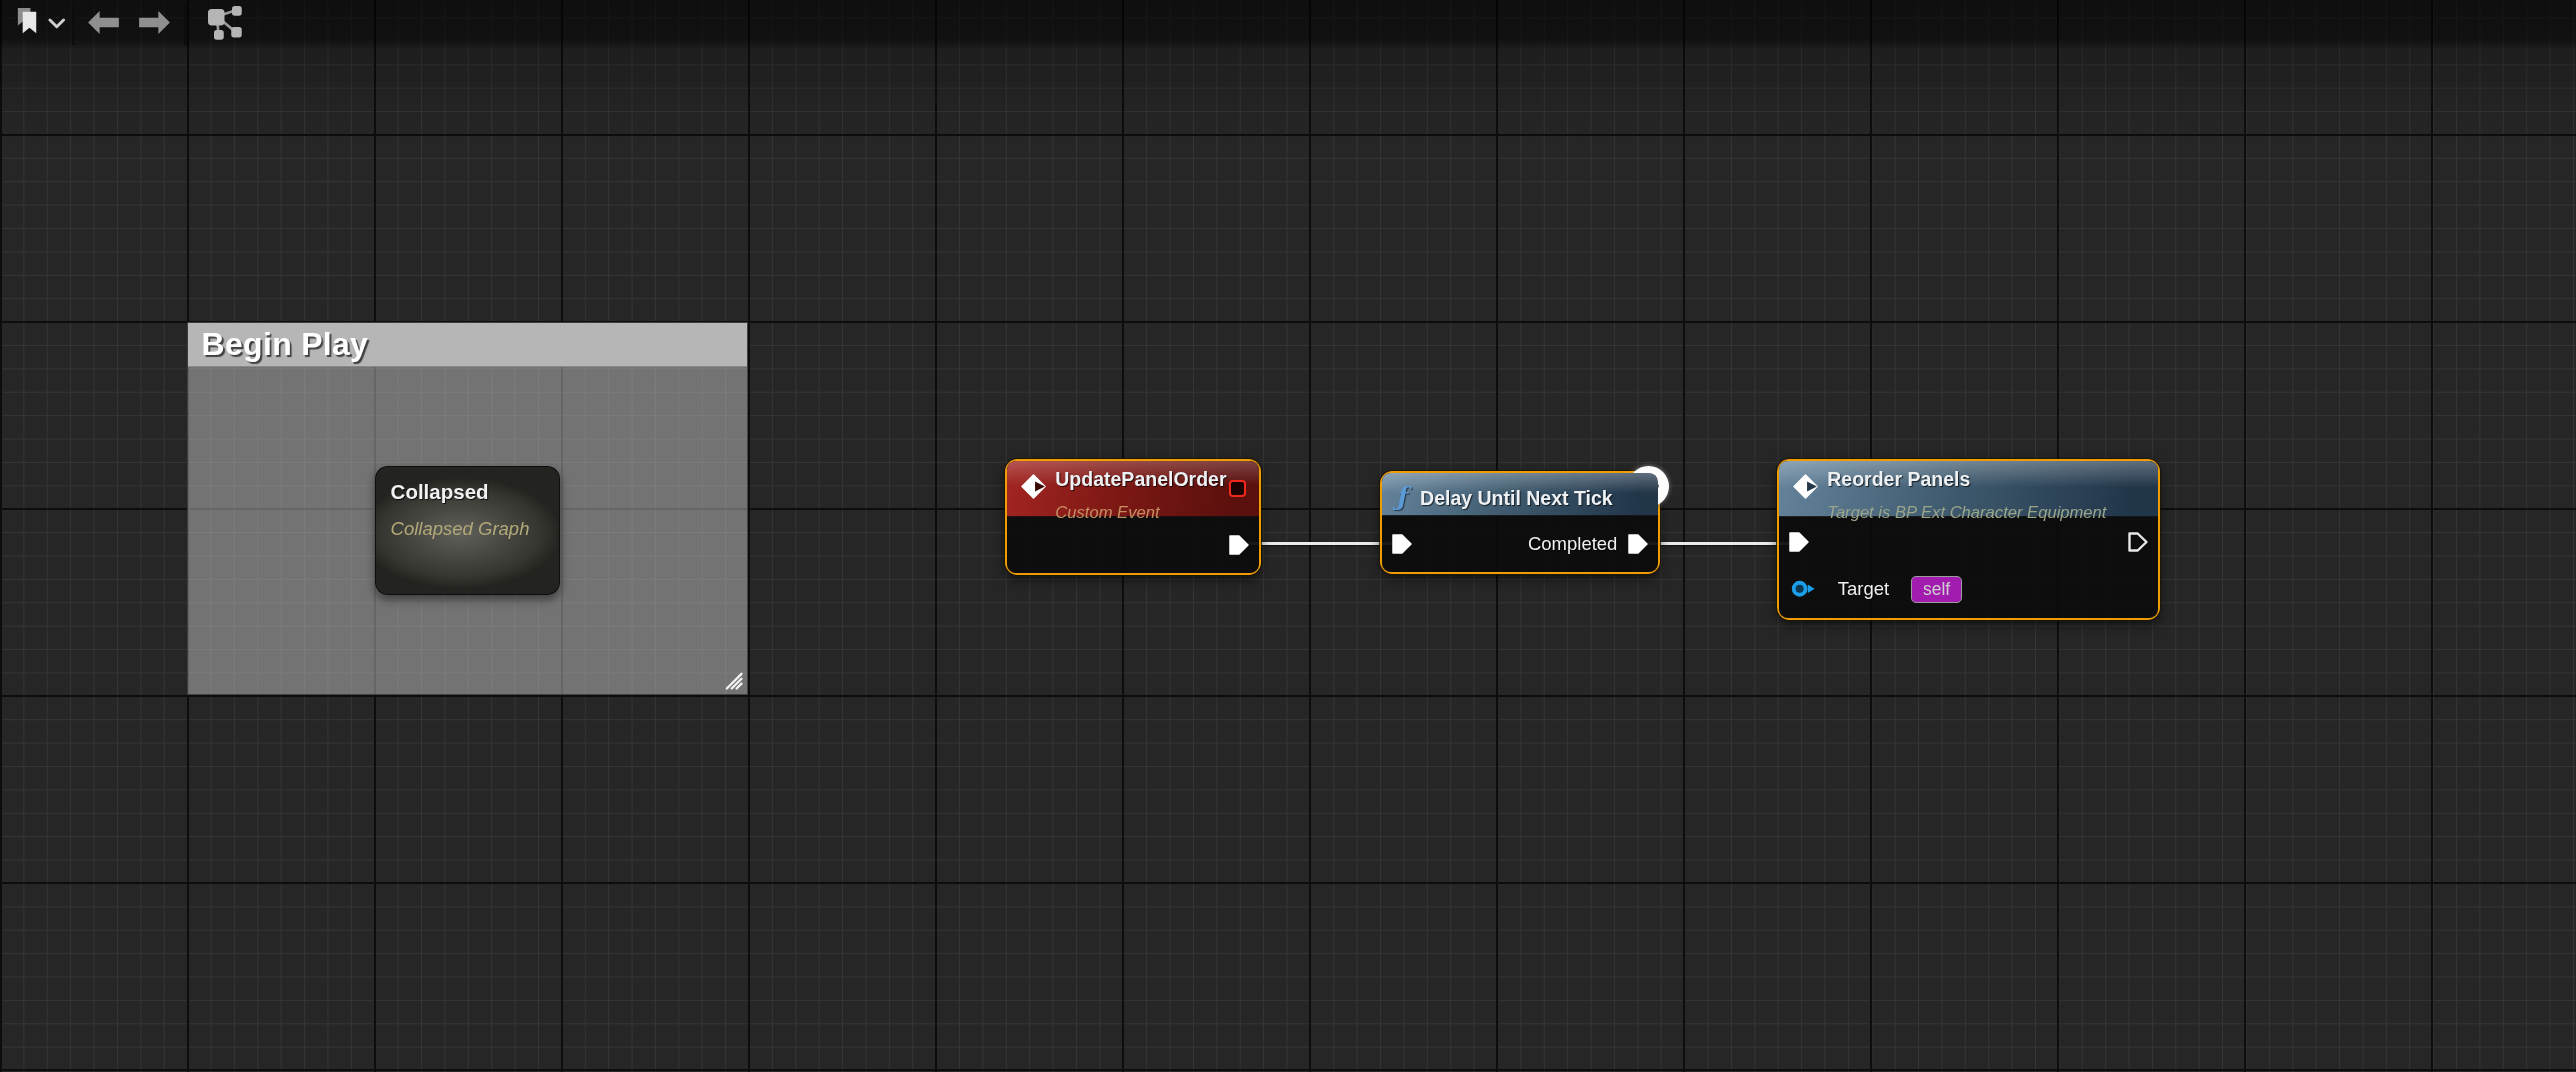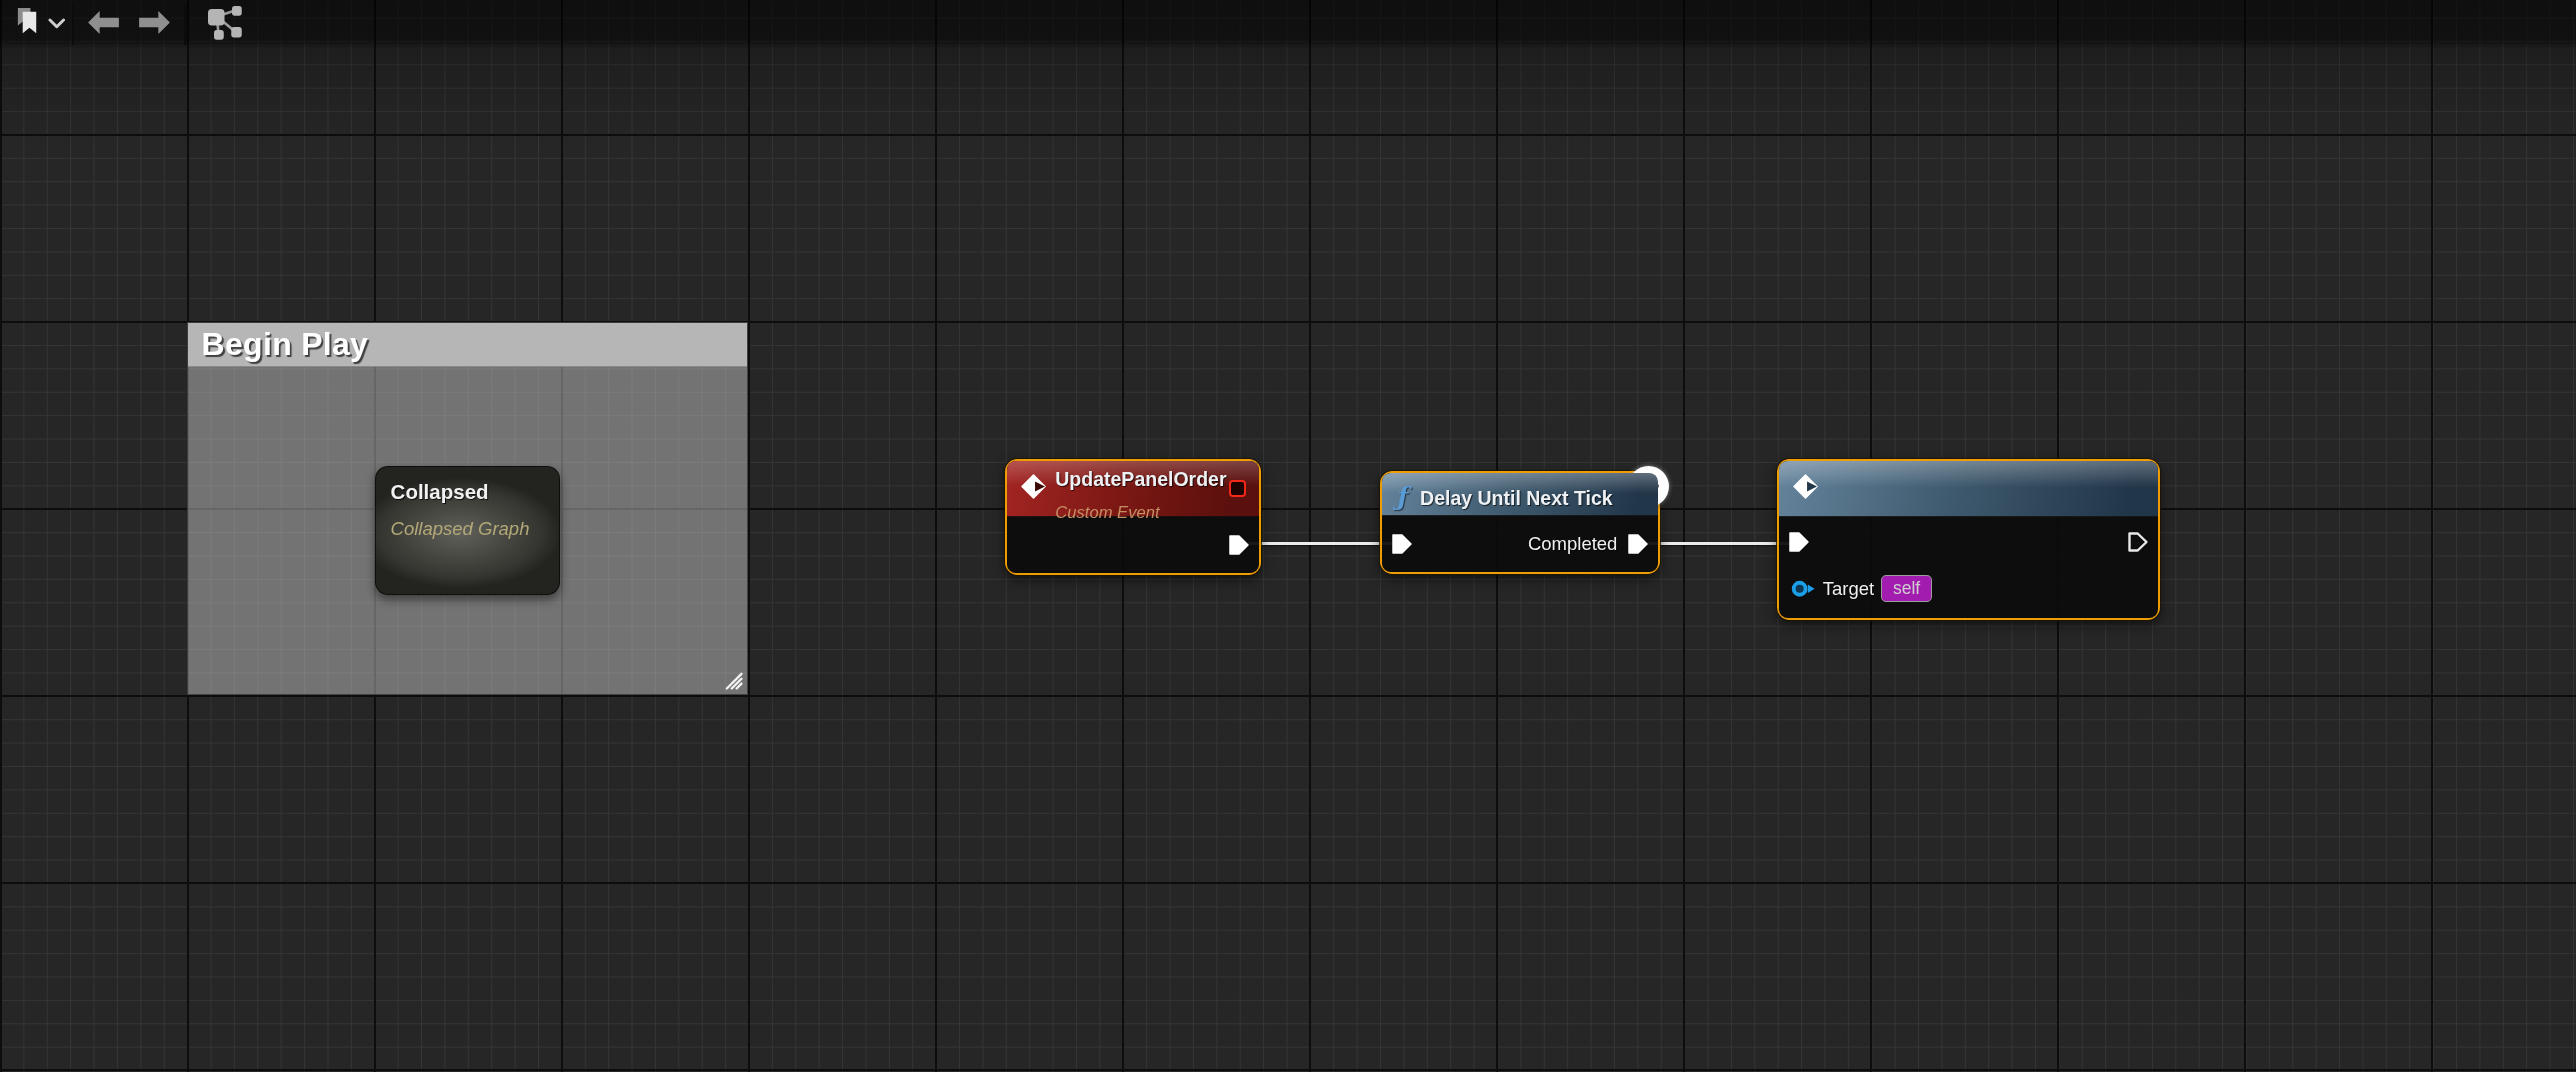--- a/index.html
+++ b/index.html
@@ -122,21 +122,21 @@
   .clock-hand { position:absolute; background:#4d4d4d; border-radius:1.9px; }
   #clock-hand-min  { left:18.5px; top:7.8px;  width:3.9px;  height:13.6px; }
   #clock-hand-hour { left:18.5px; top:17.5px; width:12.7px; height:3.9px; }
 
   
   #node-reorder { left:1777px; top:459px; width:383px; height:161px; }
   #node-reorder .node-hdr { height:56px; }
   #node-reorder .node-subtitle { color:#9aa58a; }
   #node-reorder .node-body { justify-content:flex-start; padding:3.9px 7.8px 9.7px 7.8px; gap:5.8px; }
   #reorder-exec-row { justify-content:space-between; height:43px; }
-  #reorder-target-row { height:39px; gap:7px; padding-left:3.9px; }
+  #reorder-target-row { height:39px; gap:22px; padding-left:3.9px; }
   .obj-pin { width:25px; height:19.5px; flex:none; }
   #self-field { min-width:51px; height:27px; padding:0 8.8px; border:1.9px solid #9d9d9d;
                 border-radius:4.9px; background:#a21caf; display:flex; align-items:center;
                 justify-content:center; font-size:17.5px; color:#cfcfcf; }
 
   
   .wire { position:absolute; height:2.9px; background:#ececec;
           box-shadow:0 1px 1.9px rgba(0,0,0,0.55); }
   #wire-1 { left:1248px; top:542px; width:156px; }
   #wire-2 { left:1646px; top:542px; width:152px; }
@@ -277,20 +277,24 @@
 
   <div id="node-reorder" class="bp-node">
     <div class="node-inner">
       <div class="node-hdr hdr-steel">
         <span class="diamond-icon">
           <svg width="25" height="25" viewBox="0 0 24 24">
             <path d="M12 1L23 12L12 23L1 12Z" fill="#ffffff" stroke="#ffffff" stroke-width="1.5" stroke-linejoin="round"></path>
             <path d="M23 12L13.5 7.2v9.6z" fill="#22384a"></path>
           </svg>
         </span>
+        <div class="hdr-titles" style="margin-top:6.8px;">
+          <span class="node-title">Reorder Panels</span>
+          <span class="node-subtitle">Target is BP Ext Character Equipment</span>
+        </div>
       </div>
       <div class="node-body">
         <div id="reorder-exec-row" class="pin-row">
           <span class="exec-pin">
             <svg width="24" height="24" viewBox="0 0 24 24">
               <path d="M3 3h9l9 9-9 9H3z" fill="#ffffff" stroke="#ffffff" stroke-width="1.5" stroke-linejoin="round"></path>
             </svg>
           </span>
           <span class="exec-pin">
             <svg width="24" height="24" viewBox="0 0 24 24">

